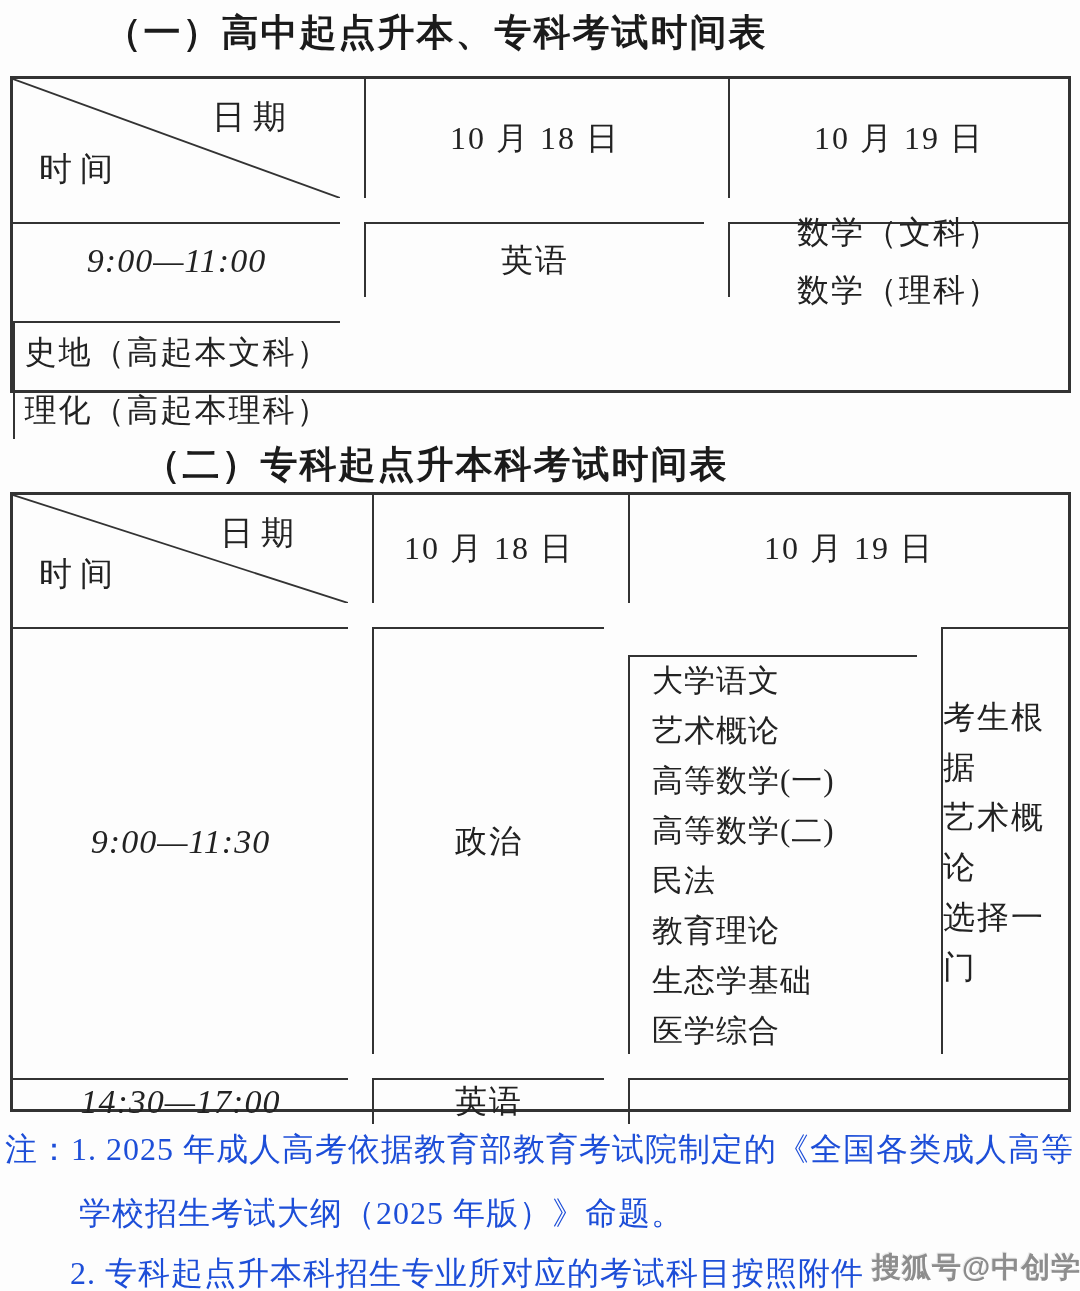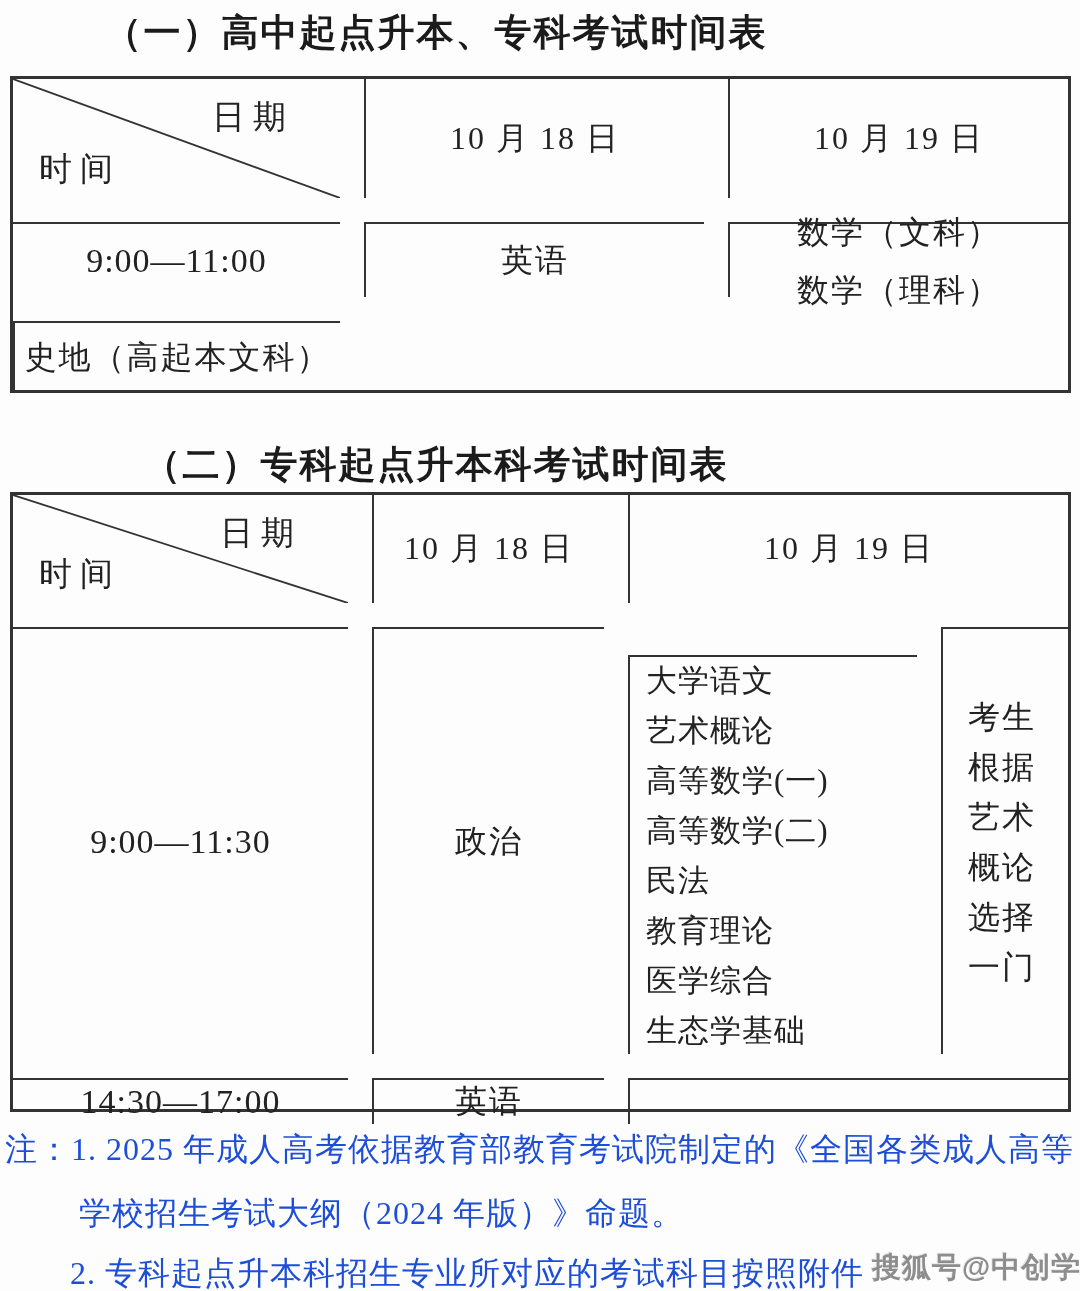--- a/index.html
+++ b/index.html
@@ -37,32 +37,32 @@
   }
   .c{
     position:relative;box-sizing:border-box;
     border-left:2px solid #333;border-top:2px solid #333;
     display:flex;align-items:center;justify-content:center;
     font-size:32px;letter-spacing:2px;
   }
   .nl{border-left:none;}
   .nt{border-top:none;}
   .span2{grid-column:3 / 5;}
-  .time{font-size:34px;letter-spacing:1px;}
+  .time{font-size:34px;letter-spacing:1px;font-style:italic;}
   .twolines{flex-direction:column;line-height:58px;}
   .corner svg{position:absolute;left:0;top:0;width:100%;height:100%;}
   .corner .lbl-date{position:absolute;top:16px;right:46px;font-size:33px;letter-spacing:8px;}
   .corner .lbl-time{position:absolute;bottom:6px;left:26px;font-size:33px;letter-spacing:8px;}
   .subjects{
     flex-direction:column;align-items:flex-start;justify-content:center;
-    padding-left:16px;line-height:50px;font-size:31px;letter-spacing:1px;margin-top:28px;
+    padding-left:22px;line-height:50px;font-size:31px;letter-spacing:1px;margin-top:28px;
   }
   .chooser{
     flex-direction:column;align-items:flex-start;justify-content:center;
-    padding-left:25px;line-height:50px;font-size:32px;letter-spacing:2px;
+    line-height:50px;font-size:32px;letter-spacing:2px;
   }
   .note-line{
     position:absolute;white-space:nowrap;
     font-size:32px;letter-spacing:1px;color:#1d4ed8;
   }
   #note1{left:5px;top:1128px;}
   #note2{left:79px;top:1192px;}
   #note3{left:70px;top:1252px;}
   #watermark{
     position:absolute;left:872px;top:1248px;white-space:nowrap;
@@ -91,20 +91,21 @@
 
   <div class="c nl time">9:00—11:00</div>
   <div class="c">英语</div>
 
   <div class="c twolines">
     <span>数学（文科）</span>
     <span>数学（理科）</span>
   </div>
   <div class="c twolines">
     <span>史地（高起本文科）</span>
+    <span>理化（高起本理科）</span>
   </div>
 </div>
 
 <div id="title2" class="title">（二）专科起点升本科考试时间表</div>
 
 <div id="tbl2" class="tbl">
 
   <div class="c nl nt corner">
     <svg viewBox="0 0 100 100" preserveAspectRatio="none">
       <line x1="0" y1="0" x2="100" y2="100" stroke="#333" stroke-width="1.8" vector-effect="non-scaling-stroke"></line>
@@ -117,31 +118,31 @@
 
   <div class="c nl time">9:00—11:30</div>
   <div class="c">政治</div>
   <div class="c subjects">
     <span>大学语文</span>
     <span>艺术概论</span>
     <span>高等数学(一)</span>
     <span>高等数学(二)</span>
     <span>民法</span>
     <span>教育理论</span>
+    <span>生态学基础</span>
     <span>医学综合</span>
-    <span>生态学基础</span>
   </div>
   <div class="c chooser">
     <span>考生根据</span>
     <span>艺术概论</span>
     <span>选择一门</span>
   </div>
 
   <div class="c nl time">14:30—17:00</div>
   <div class="c">英语</div>
   <div class="c span2"></div>
 </div>
 
 <div id="note1" class="note-line">注：1. 2025 年成人高考依据教育部教育考试院制定的《全国各类成人高等</div>
-<div id="note2" class="note-line">学校招生考试大纲（2024 年版）》命题。</div>
+<div id="note2" class="note-line">学校招生考试大纲（2025 年版）》命题。</div>
 <div id="note3" class="note-line">2. 专科起点升本科招生专业所对应的考试科目按照附件</div>
 
 <div id="watermark">搜狐号@中创学历</div>
 
 </body></html>

